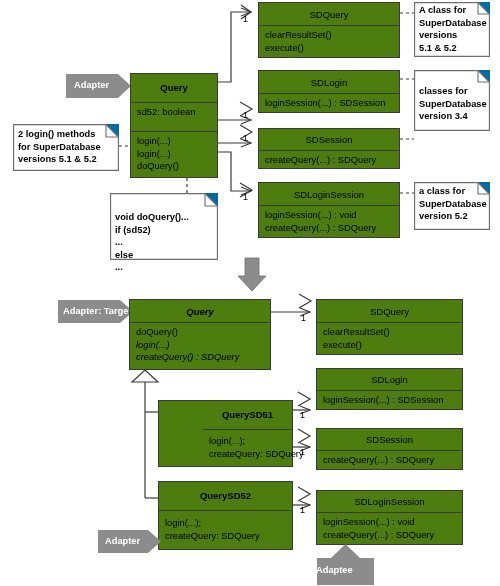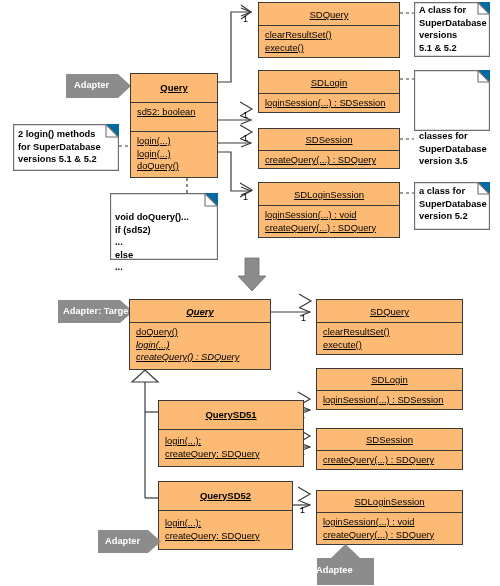--- a/index.html
+++ b/index.html
@@ -13,22 +13,21 @@
     height: 586px;
     background: #ffffff;
     font-family: "Liberation Sans", sans-serif;
     overflow: hidden;
   }
   
   .uml-class {
     position: absolute;
     box-sizing: border-box;
     border: 1.3px solid #3a3a3a;
-    background: #fdba74;
-    text-decoration: underline;
+    background: #4d7c0f;
   }
   .uml-name {
     box-sizing: border-box;
     text-align: center;
     font-size: 9.5px;
     font-weight: bold;
     color: #000;
     padding: 4px 2px 4px 2px;
     white-space: nowrap;
   }
@@ -271,24 +270,24 @@
       <span class="line">versions</span>
       <span class="line">5.1 &amp; 5.2</span>
     </div>
   </div>
 
   <div class="note" style="left:414px;top:70px;width:76px;height:61px;">
     <svg viewBox="0 0 76 61" xmlns="http://www.w3.org/2000/svg">
       <path d="M0.6,0.6 L64,0.6 L75.4,12 L75.4,60.4 L0.6,60.4 Z" fill="#ffffff" stroke="#6e6e6e" stroke-width="1.1"></path>
       <path d="M64,0.6 L64,12 L75.4,12" fill="none" stroke="#6e6e6e" stroke-width="1.1"></path>
     </svg>
-    <div class="note-body" style="padding-top:15px;margin-top:45px;">
+    <div class="note-body" style="padding-top:15px;">
       <span class="line">classes for</span>
       <span class="line">SuperDatabase</span>
-      <span class="line">version 3.5</span>
+      <span class="line">version 3.4</span>
     </div>
   </div>
 
   <div class="note" style="left:414px;top:182px;width:76px;height:48px;">
     <svg viewBox="0 0 76 48" xmlns="http://www.w3.org/2000/svg">
       <path d="M0.6,0.6 L64,0.6 L75.4,12 L75.4,47.4 L0.6,47.4 Z" fill="#ffffff" stroke="#6e6e6e" stroke-width="1.1"></path>
       <path d="M64,0.6 L64,12 L75.4,12" fill="none" stroke="#6e6e6e" stroke-width="1.1"></path>
     </svg>
     <div class="note-body" style="padding-top:3px;">
       <span class="line">a class for</span>
@@ -307,21 +306,21 @@
   <div class="uml-class" style="left:129px;top:299px;width:142px;height:71px;">
     <div class="uml-name ital" style="height:22px;line-height:15px;">Query</div>
     <div class="uml-sep"></div>
     <div class="uml-compartment">
       <span class="mem">doQuery()</span>
       <span class="mem ital">login(...)</span>
       <span class="mem ital">createQuery() : SDQuery</span>
     </div>
   </div>
 
-  <div class="uml-class" style="left:158px;top:400px;width:146px;height:67px;">
+  <div class="uml-class" style="left:158px;top:400px;width:135px;height:67px;padding-left:44px;">
     <div class="uml-name" style="height:28px;line-height:20px;">QuerySD51</div>
     <div class="uml-sep"></div>
     <div class="uml-compartment" style="padding-top:5px;">
       <span class="mem">login(...);</span>
       <span class="mem">createQuery: SDQuery</span>
     </div>
   </div>
 
   <div class="uml-class" style="left:158px;top:481px;width:135px;height:69px;">
     <div class="uml-name" style="height:28px;line-height:20px;">QuerySD52</div>

